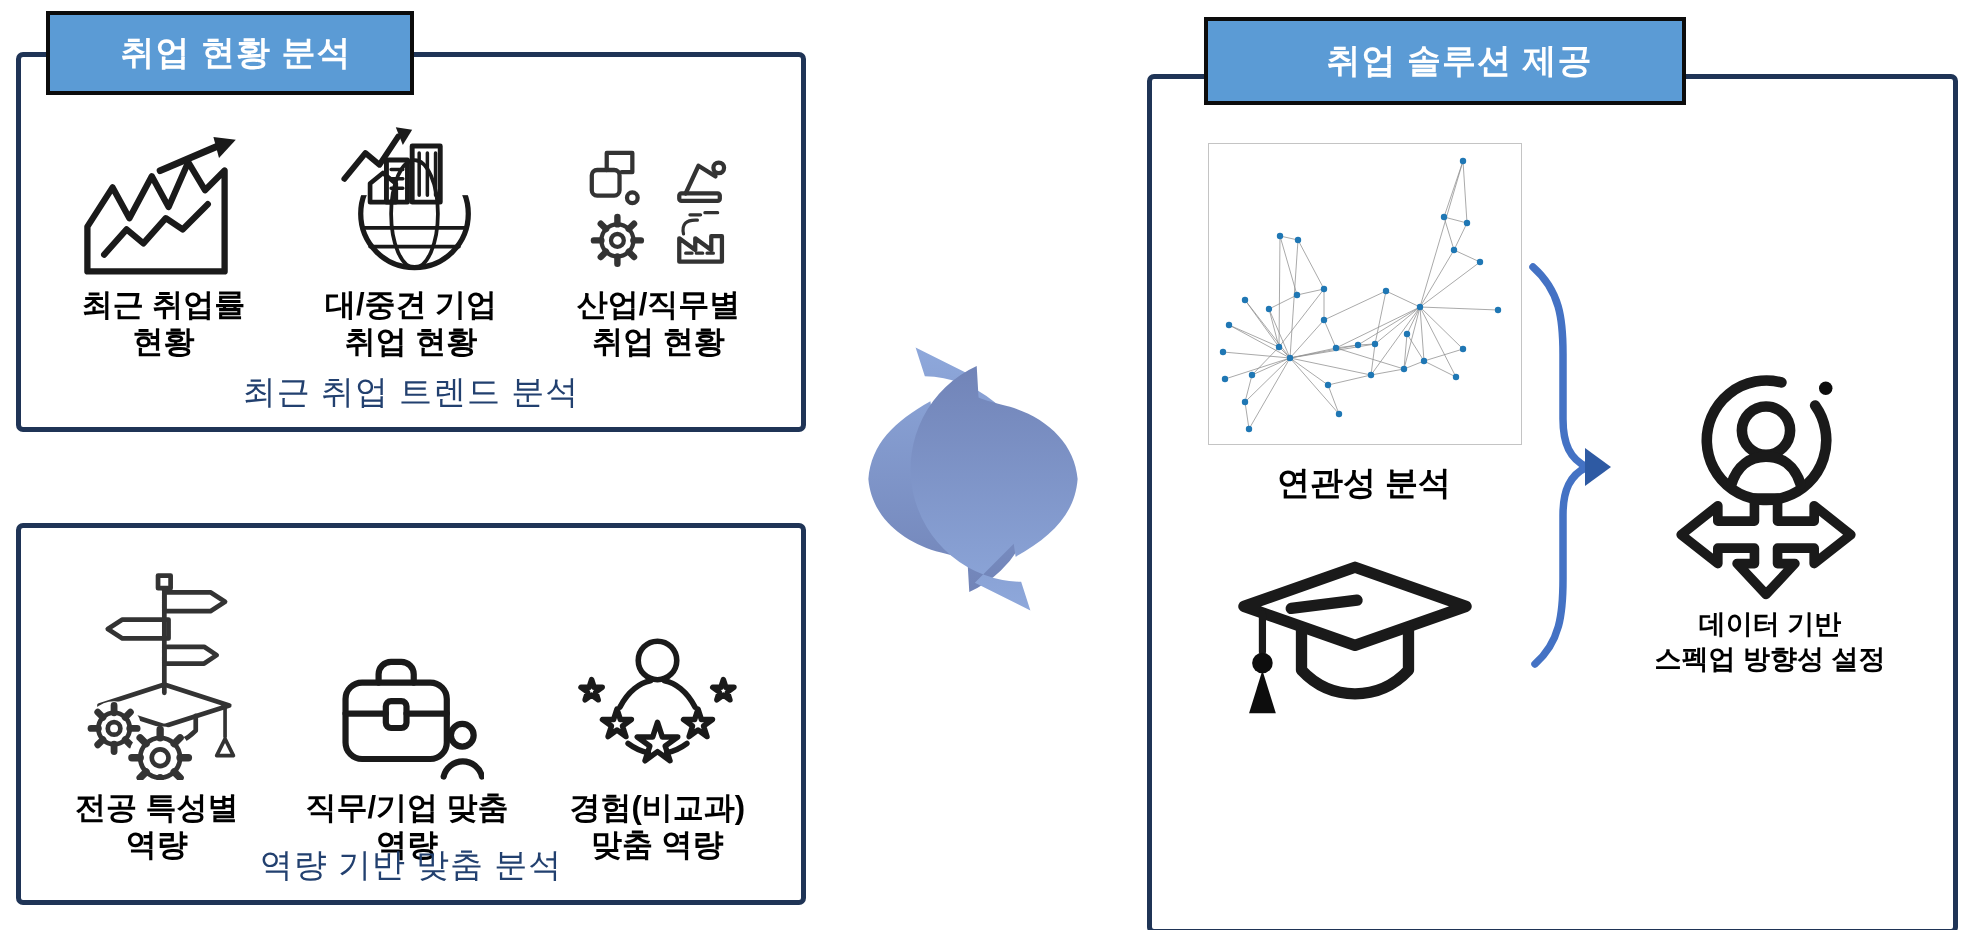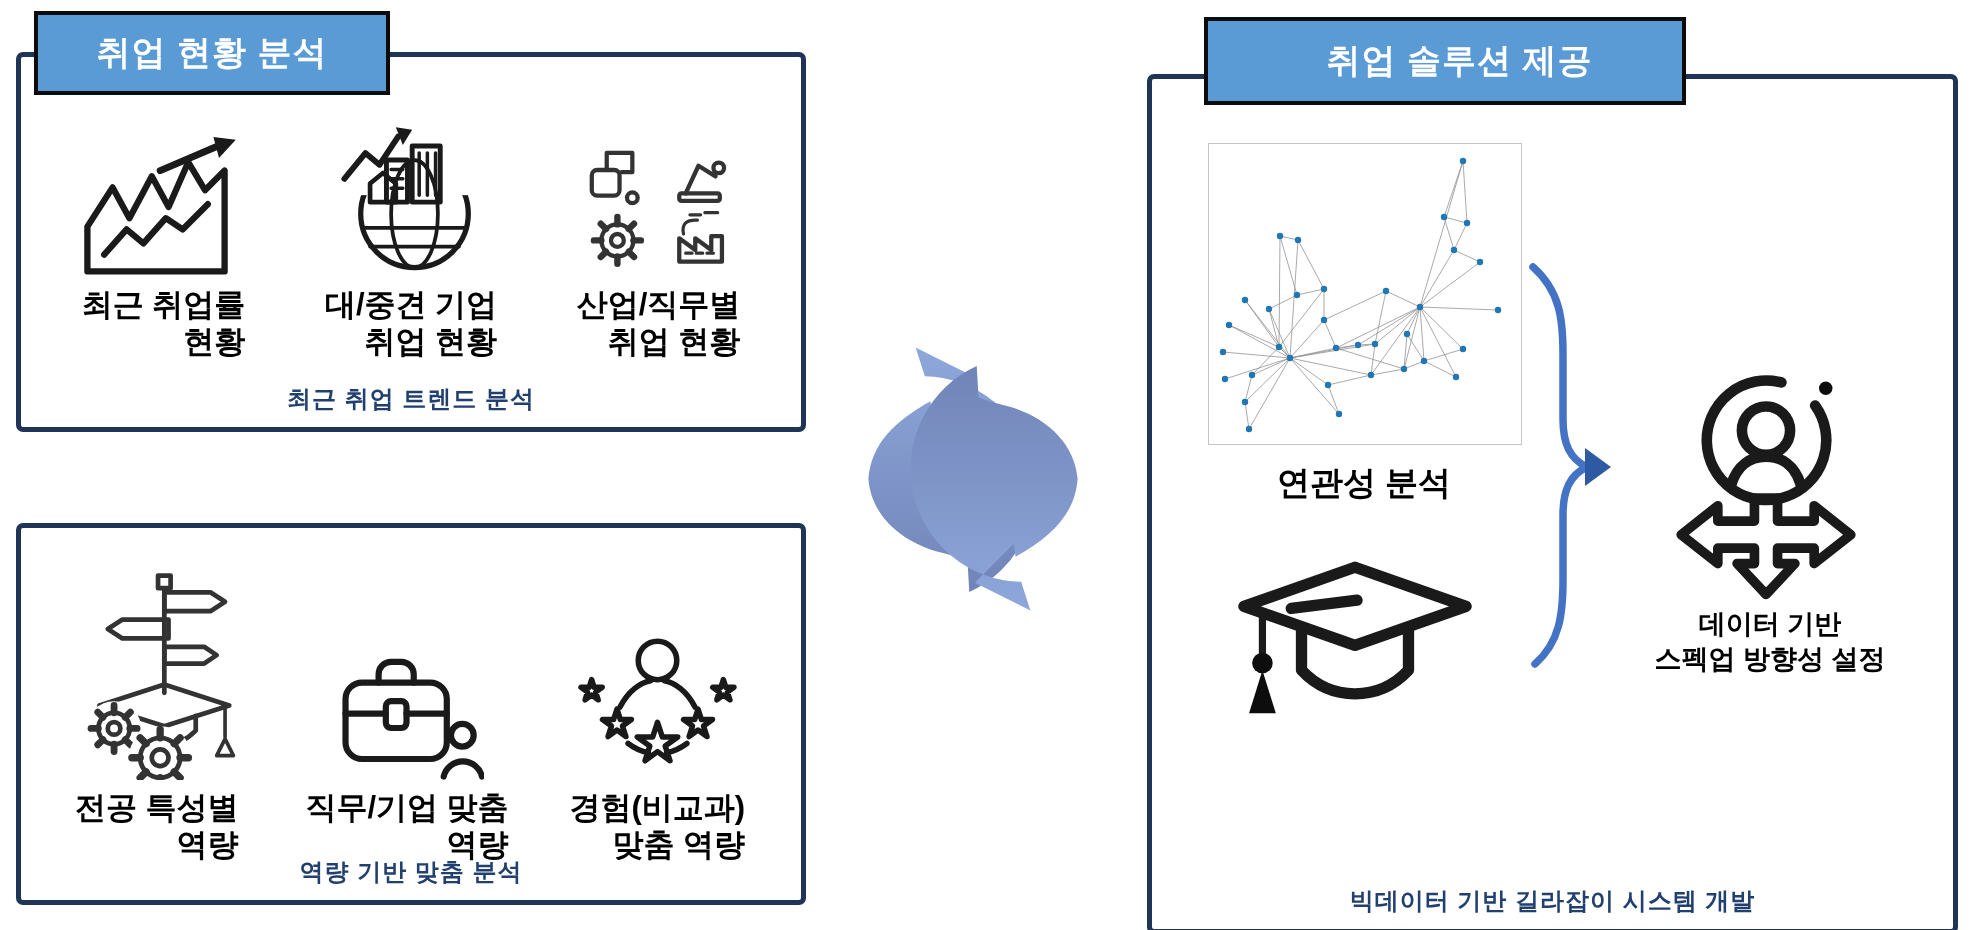--- a/index.html
+++ b/index.html
@@ -7,33 +7,33 @@
           font-family:"Liberation Sans",sans-serif;overflow:hidden;}
 
   .outer-box{position:absolute;border:5px solid #1f3456;border-radius:7px;background:#ffffff;}
   #box-status{left:16px;top:52px;width:780px;height:370px;}
   #box-competency{left:16px;top:523px;width:780px;height:372px;}
   #box-solution{left:1147px;top:74px;width:801px;height:850px;}
 
   .header-box{position:absolute;background:#5b9bd5;border:4px solid #0c0c0c;
               display:flex;align-items:center;justify-content:center;
               color:#ffffff;font-weight:700;font-size:34px;letter-spacing:1px;z-index:5;}
-  #header-status{left:34px;top:11px;width:348px;height:76px;}
+  #header-status{left:46px;top:11px;width:348px;height:76px;padding-left:12px;}
   #header-competency{left:45px;top:487px;width:348px;height:77px;}
   #header-solution{left:1204px;top:17px;width:445px;height:80px;padding-left:29px;}
 
   .items-row{display:flex;justify-content:space-between;padding:52px 26px 0 26px;}
   #box-competency .items-row{padding-top:22px;padding-left:18px;}
   .item{width:32%;display:flex;flex-direction:column;align-items:center;}
   .icon-slot{height:168px;display:flex;align-items:flex-end;justify-content:center;}
   #box-competency .icon-slot{height:230px;}
   .item-label{margin-top:10px;font-size:31px;font-weight:700;color:#000000;
-              text-align:right;line-height:1.18;white-space:pre-line;}
+              text-align:center;line-height:1.18;white-space:pre-line;}
   .panel-caption{position:absolute;bottom:12px;left:0;width:100%;text-align:center;
-                 font-size:24px;font-weight:700;color:#22406f;letter-spacing:1px;}
+                 font-size:33px;font-weight:400;color:#22406f;letter-spacing:1px;}
 
   .icon-stroke{stroke:#1a1a1a;fill:none;stroke-linecap:round;stroke-linejoin:round;}
   .thin-stroke{stroke:#333333;fill:none;stroke-linecap:round;stroke-linejoin:round;}
 
   
   .net-frame{position:absolute;left:56px;top:64px;width:312px;height:300px;
              border:1px solid #c4c4c4;background:#ffffff;}
   .net-frame svg{display:block;width:100%;height:100%;}
   .net-frame line{stroke:#8f8f8f;stroke-width:0.9;opacity:.85;}
   .net-frame circle{fill:#1f77b4;}
@@ -362,19 +362,18 @@
         <path class="icon-stroke" stroke-width="11" d="M126,10 A62,62 0 1 0 161,34"></path>
         <circle cx="172" cy="16" r="7" fill="#0d0d0d"></circle>
         <circle class="icon-stroke" stroke-width="11" cx="110" cy="60" r="25"></circle>
         <path class="icon-stroke" stroke-width="11" d="M74,116 c6,-20 20,-29 36,-29 s30,9 36,29"></path>
         <path class="icon-stroke" stroke-width="10" d="M98,130 L122,130 L122,154 L160,154 L160,138 L198,168 L160,198 L160,182 L122,182 L122,198 L140,198 L110,230 L80,198 L98,198 L98,182 L60,182 L60,198 L22,168 L60,138 L60,154 L98,154 Z"></path>
       </svg>
     </div>
     <div id="label-direction">데이터 기반
 스펙업 방향성 설정</div>
 
-    <div class="panel-caption">빅데이터 기반 길라잡이 시스템 개발</div>
   </section>
   <div class="header-box" id="header-solution">
     <span>취업 솔루션 제공</span>
   </div>
 
 </div>
 
 </body></html>

